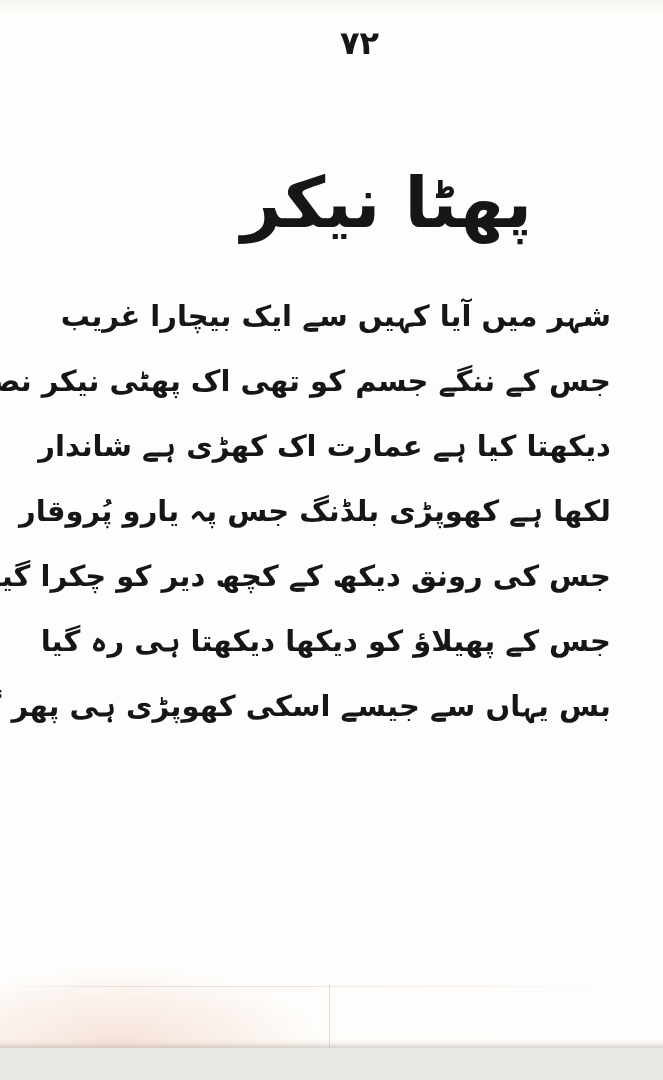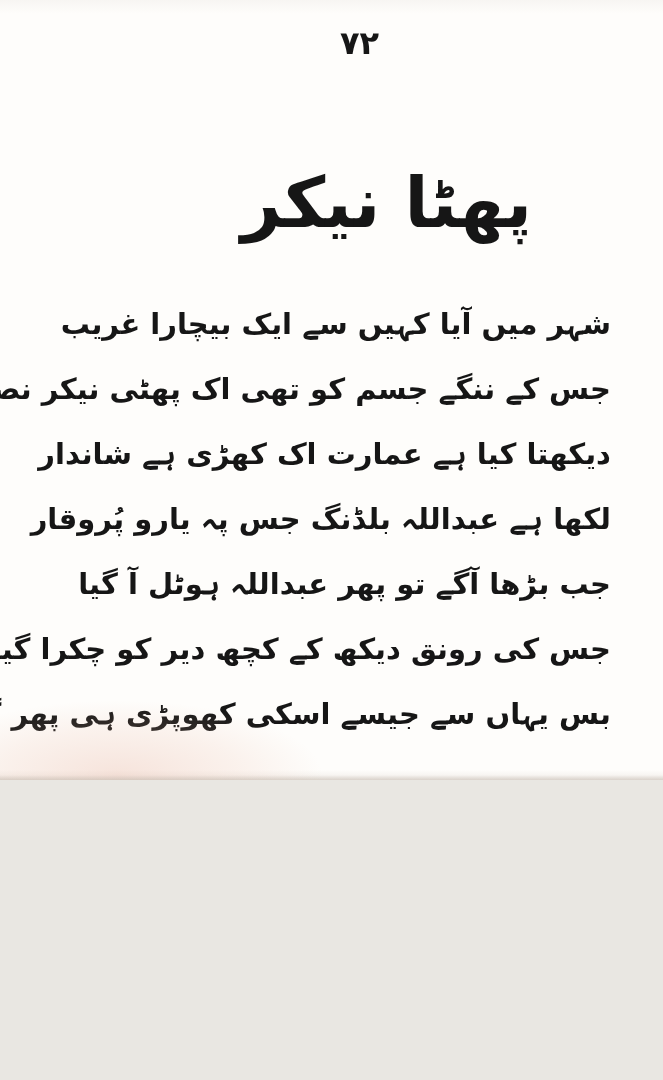--- a/index.html
+++ b/index.html
@@ -5,21 +5,21 @@
 <style>
   html, body {
     margin: 0;
     padding: 0;
     background: #e9e7e2;
     font-family: "DejaVu Sans", sans-serif;
   }
   .page {
     position: relative;
     width: 663px;
-    height: 780px;
+    height: 1048px;
     margin: 0 auto;
     background: #fefdfb;
     overflow: hidden;
     color: #161616;
   }
   
   .page::before {
     content: "";
     position: absolute;
     inset: 0;
@@ -49,21 +49,21 @@
     text-align: center;
     transform: translateX(55px);
     font-size: 70px;
     font-weight: bold;
     direction: rtl;
     line-height: 1.3;
     font-family: "DejaVu Sans", sans-serif;
   }
   .poem {
     position: absolute;
-    top: 292px;
+    top: 284px;
     right: 52px;
     left: 152px;
   }
   .poem-line {
     direction: rtl;
     unicode-bidi: embed;
     height: 65px;
     line-height: 65px;
     font-size: 29px;
     font-weight: bold;
@@ -133,23 +133,23 @@
 <div class="page">
 
   <div class="page-number">۷۲</div>
 
   <h1 class="poem-title">پھٹا نیکر</h1>
 
   <div class="poem">
       <div class="poem-line">شہر میں آیا کہیں سے ایک بیچارا غریب</div>
       <div class="poem-line">جس کے ننگے جسم کو تھی اک پھٹی نیکر نصیب</div>
       <div class="poem-line">دیکھتا کیا ہے عمارت اک کھڑی ہے شاندار</div>
-      <div class="poem-line">لکھا ہے عبداللہ بلڈنگ جس پہ یارو پُروقار</div>
-      <div class="poem-line">جب بڑھا آگے تو پھر عبداللہ ہوٹل آ گیا</div>
+      <div class="poem-line">لکھا ہے کھوپڑی بلڈنگ جس پہ یارو پُروقار</div>
       <div class="poem-line">جس کی رونق دیکھ کے کچھ دیر کو چکرا گیا</div>
+      <div class="poem-line">جس کے پھیلاؤ کو دیکھا دیکھتا ہی رہ گیا</div>
       <div class="poem-line">بس یہاں سے جیسے اسکی کھوپڑی ہی پھر گئی</div>
     </div>
 
   <div class="stain"></div>
   <div class="crease-h"></div>
   <div class="crease-v"></div>
   <div class="speck"></div>
   <div class="bottom-edge"></div>
 
 </div>

